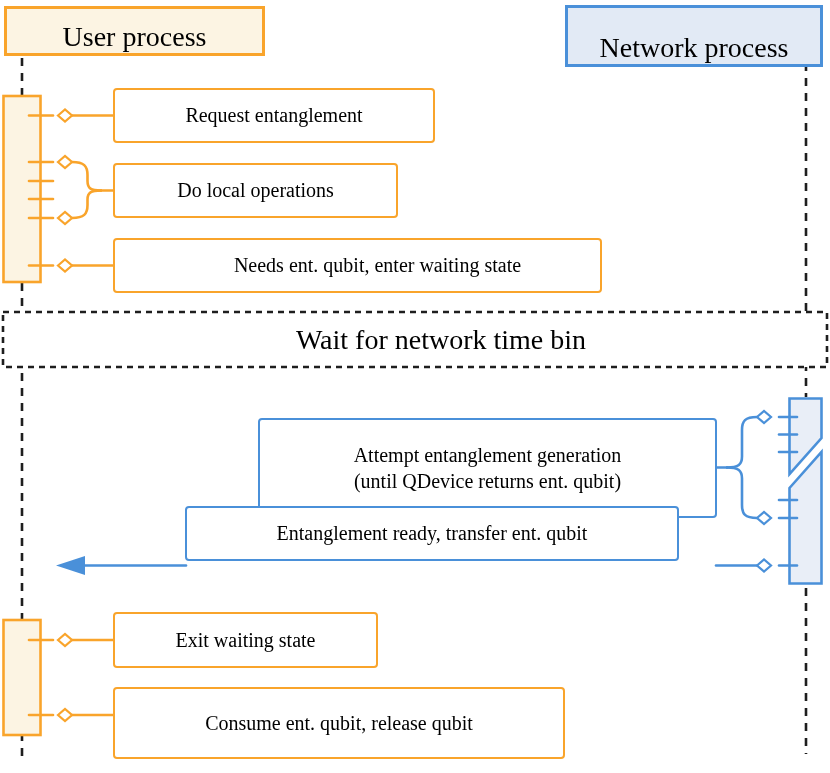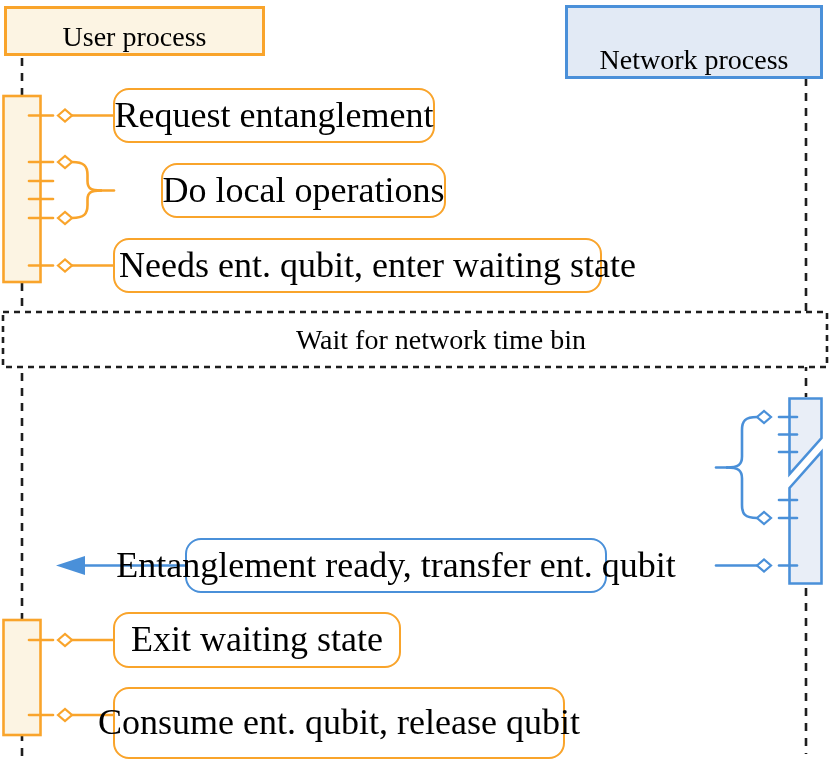--- a/index.html
+++ b/index.html
@@ -20,23 +20,23 @@
   .bline{stroke:var(--blue);stroke-width:2.6;fill:none;stroke-linecap:round;}
   .odiamond{fill:#fff;stroke:var(--orange);stroke-width:2.2;}
   .bdiamond{fill:#fff;stroke:var(--blue);stroke-width:2.2;}
   .bsolid{fill:var(--blue);stroke:none;}
 
   .hdr{position:absolute;box-sizing:border-box;display:flex;align-items:flex-end;
        justify-content:center;font-size:28px;}
   .hdr.user{border:3px solid var(--orange);background:var(--orange-fill);}
   .hdr.network{border:3px solid var(--blue);background:var(--blue-header-fill);}
 
-  .callout{position:absolute;box-sizing:border-box;background:#fff;border-radius:16px;
+  .callout{position:absolute;box-sizing:border-box;background:#fff;border-radius:4px;
        display:flex;flex-direction:column;align-items:center;justify-content:center;
-       font-size:36px;line-height:1.32;text-align:center;white-space:nowrap;}
+       font-size:20px;line-height:1.32;text-align:center;white-space:nowrap;}
   .callout.o{border:2.6px solid var(--orange);}
   .callout.b{border:2.6px solid var(--blue);}
 
   .bandlabel{position:absolute;left:0;top:312px;width:830px;height:55px;display:flex;
        align-items:center;justify-content:center;font-size:28px;padding-left:26px;}
 </style>
 </head>
 <body>
 
 <div id="fig">
@@ -106,41 +106,45 @@
     <g>
       <polygon class="bdiamond" points="757,417 764,411 771,417 764,423"></polygon>
       <polygon class="bdiamond" points="757,518 764,512 771,518 764,524"></polygon>
       <polygon class="bdiamond" points="757,565.5 764,559.5 771,565.5 764,571.5"></polygon>
     </g>
   </svg>
 
   <div class="hdr user" style="left:4px;top:6px;width:261px;height:50px;">
     <span>User process</span>
   </div>
-  <div class="hdr network" style="left:565px;top:5px;width:258px;height:74px;">
+  <div class="hdr network" style="left:565px;top:5px;width:258px;height:62px;">
     <span>Network process</span>
   </div>
 
   <div class="bandlabel">
     <span>Wait for network time bin</span>
   </div>
 
   <div class="callout o" style="left:113px;top:88px;width:322px;height:55px;">
     <span>Request entanglement</span>
   </div>
-  <div class="callout o" style="left:113px;top:163px;width:285px;height:55px;margin-left:48px;">
+  <div class="callout o" style="left:113px;top:163px;width:285px;height:55px;">
     <span>Do local operations</span>
   </div>
   <div class="callout o" style="left:113px;top:238px;width:489px;height:55px;padding-left:40px;">
     <span>Needs ent. qubit, enter waiting state</span>
   </div>
-  <div class="callout o" style="left:113px;top:612px;width:288px;height:56px;">
+  <div class="callout o" style="left:113px;top:612px;width:265px;height:56px;">
     <span>Exit waiting state</span>
   </div>
   <div class="callout o" style="left:113px;top:687px;width:452px;height:72px;">
     <span>Consume ent. qubit, release qubit</span>
   </div>
 
-  <div class="callout b" style="left:185px;top:538px;width:422px;height:55px;">
+  <div class="callout b" style="left:258px;top:418px;width:459px;height:100px;">
+    <span>Attempt entanglement generation</span>
+    <span>(until QDevice returns ent. qubit)</span>
+  </div>
+  <div class="callout b" style="left:185px;top:506px;width:494px;height:55px;">
     <span>Entanglement ready, transfer ent. qubit</span>
   </div>
 
 </div>
 
 </body></html>

